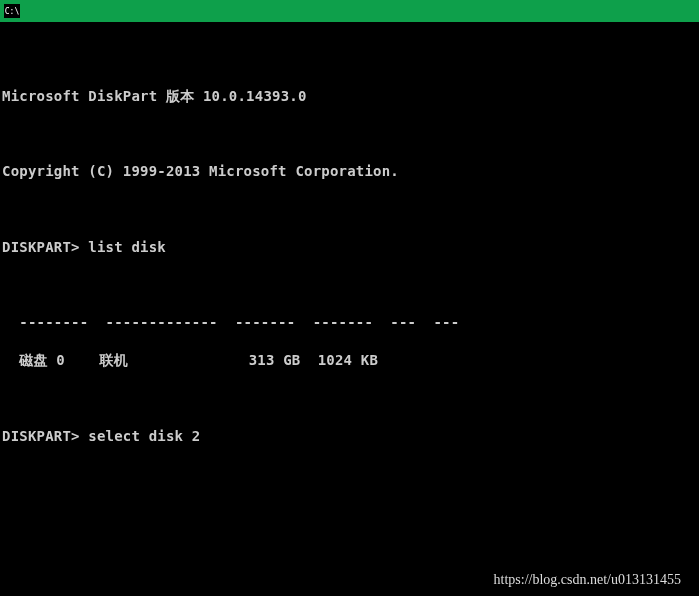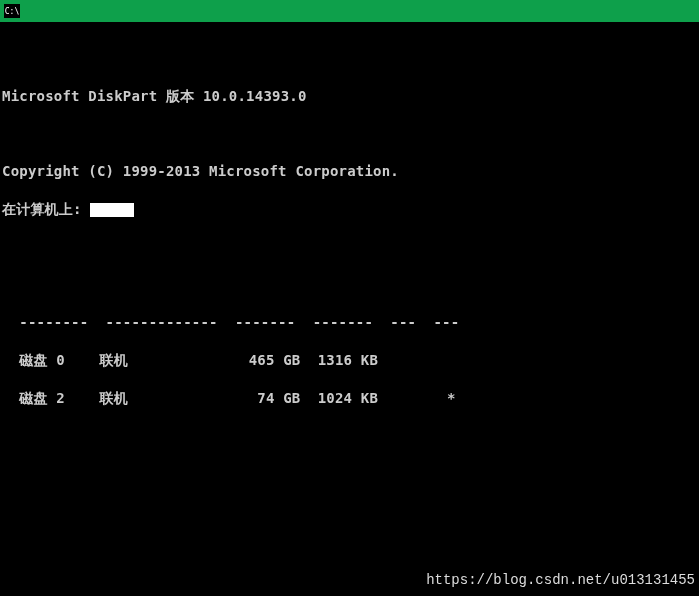--- a/index.html
+++ b/index.html
@@ -42,47 +42,47 @@
     .line { white-space: pre; font-weight: bold; }
     .whitebox {
       display: inline-block;
       width: 44px;
       height: 14px;
       background: #fff;
       vertical-align: text-bottom;
     }
     .watermark {
       position: absolute;
-      right: 4px;
+      right: 18px;
       bottom: 8px;
       color: #ddd;
-      font-family: Liberation Mono, monospace;
+      font-family: Liberation Serif, serif;
       font-size: 14px;
       margin-top: 19px;
     }
   </style>
 </head>
 <body>
 
 <div class="titlebar">
   <span class="titlebar-icon">C:\</span>
 </div>
 
 <div class="terminal">
 <div class="line"> </div>
 <div class="line">Microsoft DiskPart 版本 10.0.14393.0</div>
 <div class="line"> </div>
 <div class="line">Copyright (C) 1999-2013 Microsoft Corporation.</div>
-<div class="line"><span>在计算机上: </span><span class="whitebox"></span></div>
 <div class="line"> </div>
+<div class="line"><span>DISKPART&gt; </span><span>list disk</span></div>
 <div class="line"> </div>
 <div class="line">  --------  -------------  -------  -------  ---  ---</div>
-<div class="line">  磁盘 0    联机              465 GB  1316 KB</div>
-<div class="line">  磁盘 2    联机               74 GB  1024 KB        *</div>
+<div class="line">  磁盘 0    联机              313 GB  1024 KB</div>
 <div class="line"> </div>
+<div class="line"><span>DISKPART&gt; </span><span>select disk 2</span></div>
 <div class="line"> </div>
 
 
 
 
 
 
 
 
 

